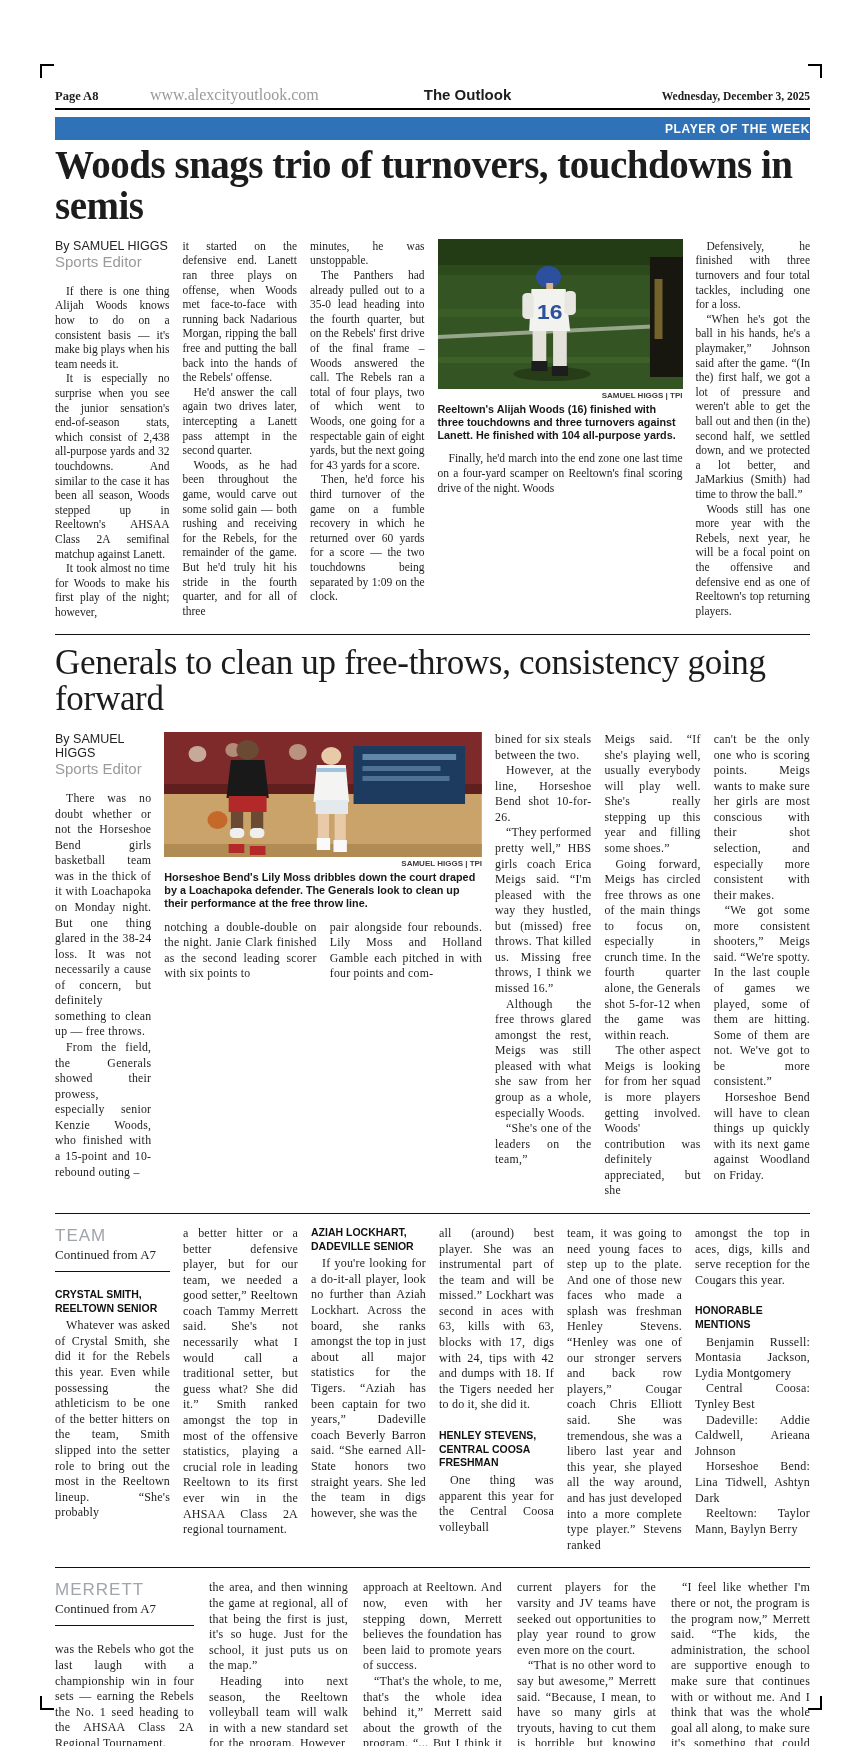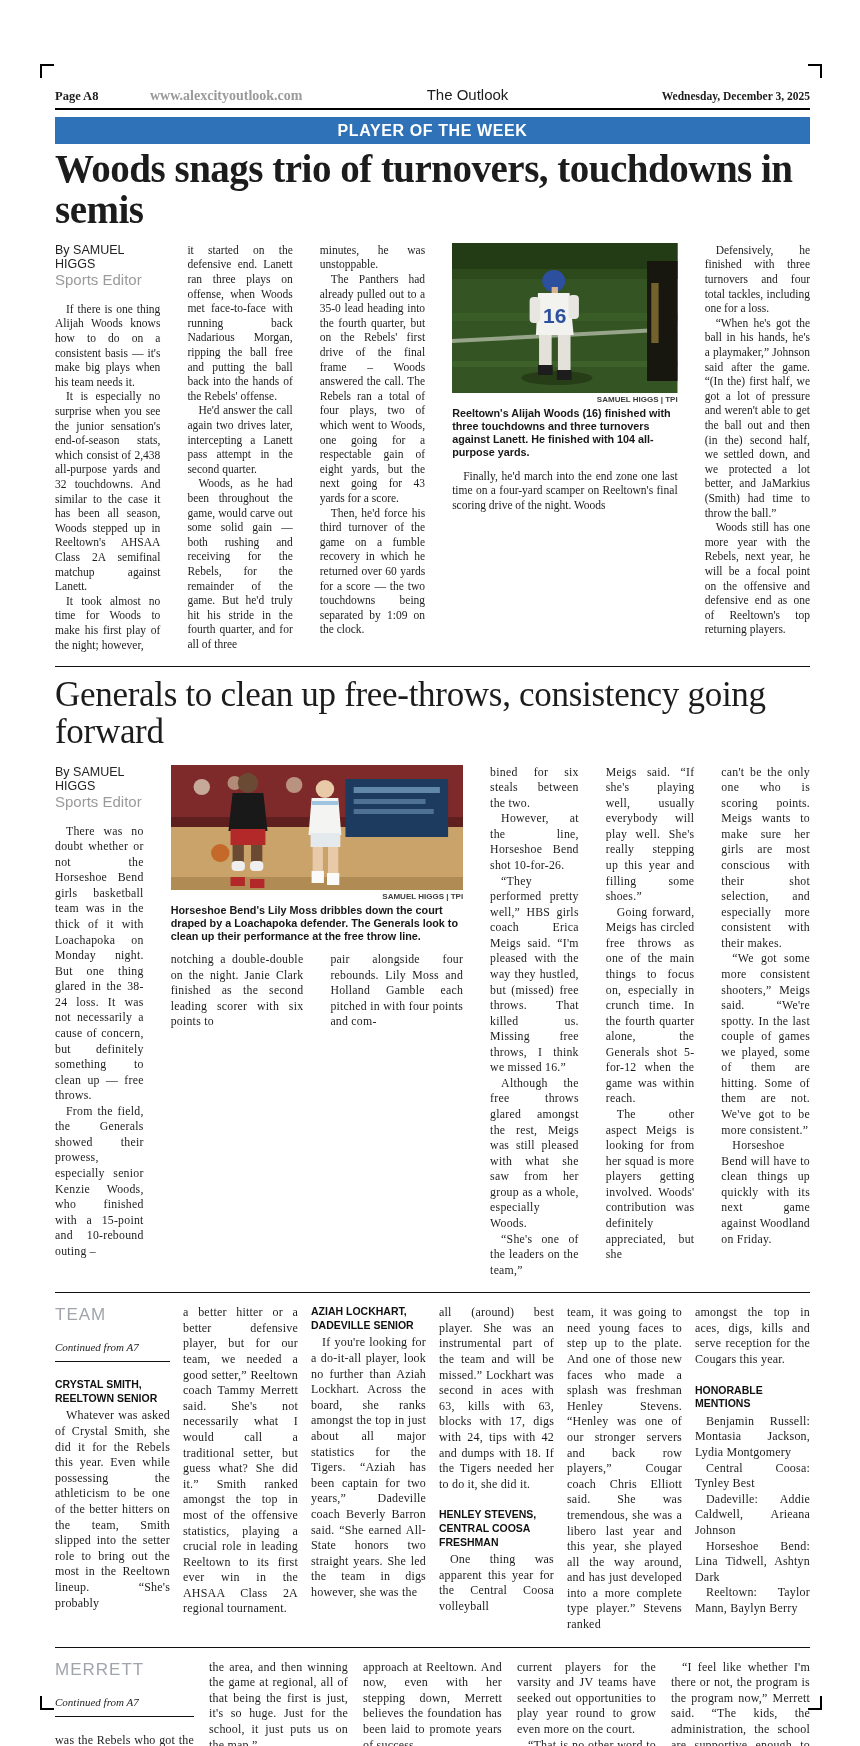--- a/index.html
+++ b/index.html
@@ -7,31 +7,31 @@
         font-family:"Liberation Serif",serif;color:#1c1c1c;}
   .crop{position:absolute;width:12px;height:12px;}
   .crop.tl{left:40px;top:64px;border-left:2px solid #000;border-top:2px solid #000;}
   .crop.tr{right:38px;top:64px;border-right:2px solid #000;border-top:2px solid #000;}
   .crop.bl{left:40px;bottom:36px;border-left:2px solid #000;border-bottom:2px solid #000;}
   .crop.br{right:38px;bottom:36px;border-right:2px solid #000;border-bottom:2px solid #000;}
   .content{position:absolute;left:55px;top:86px;width:755px;}
 
   .masthead-row{display:flex;align-items:baseline;}
   .pg{font-weight:bold;font-size:12.5px;width:95px;}
-  .site{color:#9a9a9a;font-size:14px;width:215px;font-weight:bold;}
-  .paper{flex:1;text-align:center;font-weight:normal;font-size:15px;font-family:"Liberation Sans",sans-serif;}
+  .site{color:#9a9a9a;font-size:16px;width:215px;}
+  .paper{flex:1;text-align:center;font-weight:bold;font-size:15px;font-family:"Liberation Sans",sans-serif;}
   .idate{width:240px;text-align:right;font-weight:bold;font-size:11.5px;}
   .rule-heavy{border-top:2.5px solid #000;margin-top:4px;}
   .banner{background:#2f72b8;color:#fff;font-family:"Liberation Sans",sans-serif;font-weight:bold;
-          font-size:16px;letter-spacing:.6px;text-align:center;padding:5px 0 4px;margin-top:7px;}
+          font-size:12px;letter-spacing:.6px;text-align:right;padding:5px 0 4px;margin-top:7px;}
 
   h1{font-size:39px;font-weight:bold;letter-spacing:-.5px;margin:5px 0 12px;line-height:1.05;}
   h2{font-size:35px;font-weight:normal;letter-spacing:-.3px;margin:10px 0 14px;line-height:1.05;}
 
-  .cols{display:flex;gap:27px;}
+  .cols{display:flex;gap:13px;}
   .col{flex:1;min-width:0;}
   .span2{flex:2.14;min-width:0;}
   .span3{flex:3.3;min-width:0;}
 
   p{font-size:11.5px;line-height:1.27;text-align:justify;margin:0;text-indent:11px;}
   p.cont{text-indent:0;}
   .a2 p{font-size:11.8px;line-height:1.32;letter-spacing:.25px;}
   .sec p{font-size:12px;line-height:1.3;letter-spacing:.2px;}
 
   .byline{font-family:"Liberation Sans",sans-serif;font-size:12.5px;color:#222;}
@@ -40,21 +40,21 @@
   figure{margin:0;}
   figure svg{display:block;width:100%;}
   .credit{font-family:"Liberation Sans",sans-serif;font-size:8px;font-weight:bold;color:#3c3c3c;
           text-align:right;margin:2px 0 3px;}
   figcaption{font-family:"Liberation Sans",sans-serif;font-size:10.8px;font-weight:bold;color:#181818;
              line-height:1.22;margin-bottom:9px;}
 
   .rule-thin{border-top:1.5px solid #111;margin-top:14px;}
   .section{margin-top:12px;}
   .sec-header{font-family:"Liberation Sans",sans-serif;color:#a0a4ab;font-size:17px;letter-spacing:1px;}
-  .sec-cont{font-style:italic;font-size:11px;color:#222;margin:16px 0 8px;}
+  .sec-cont{font-size:13px;color:#222;margin:1px 0 8px;}
   .sec-underline{border-top:1.5px solid #111;margin-bottom:16px;}
   .subhead{font-family:"Liberation Sans",sans-serif;font-weight:bold;font-size:10.5px;color:#101010;
            line-height:1.3;margin:0 0 3px;}
   .subhead.later{margin-top:16px;}
 </style>
 </head>
 <body>
 
 <div class="page">
   <div class="crop tl"></div>

